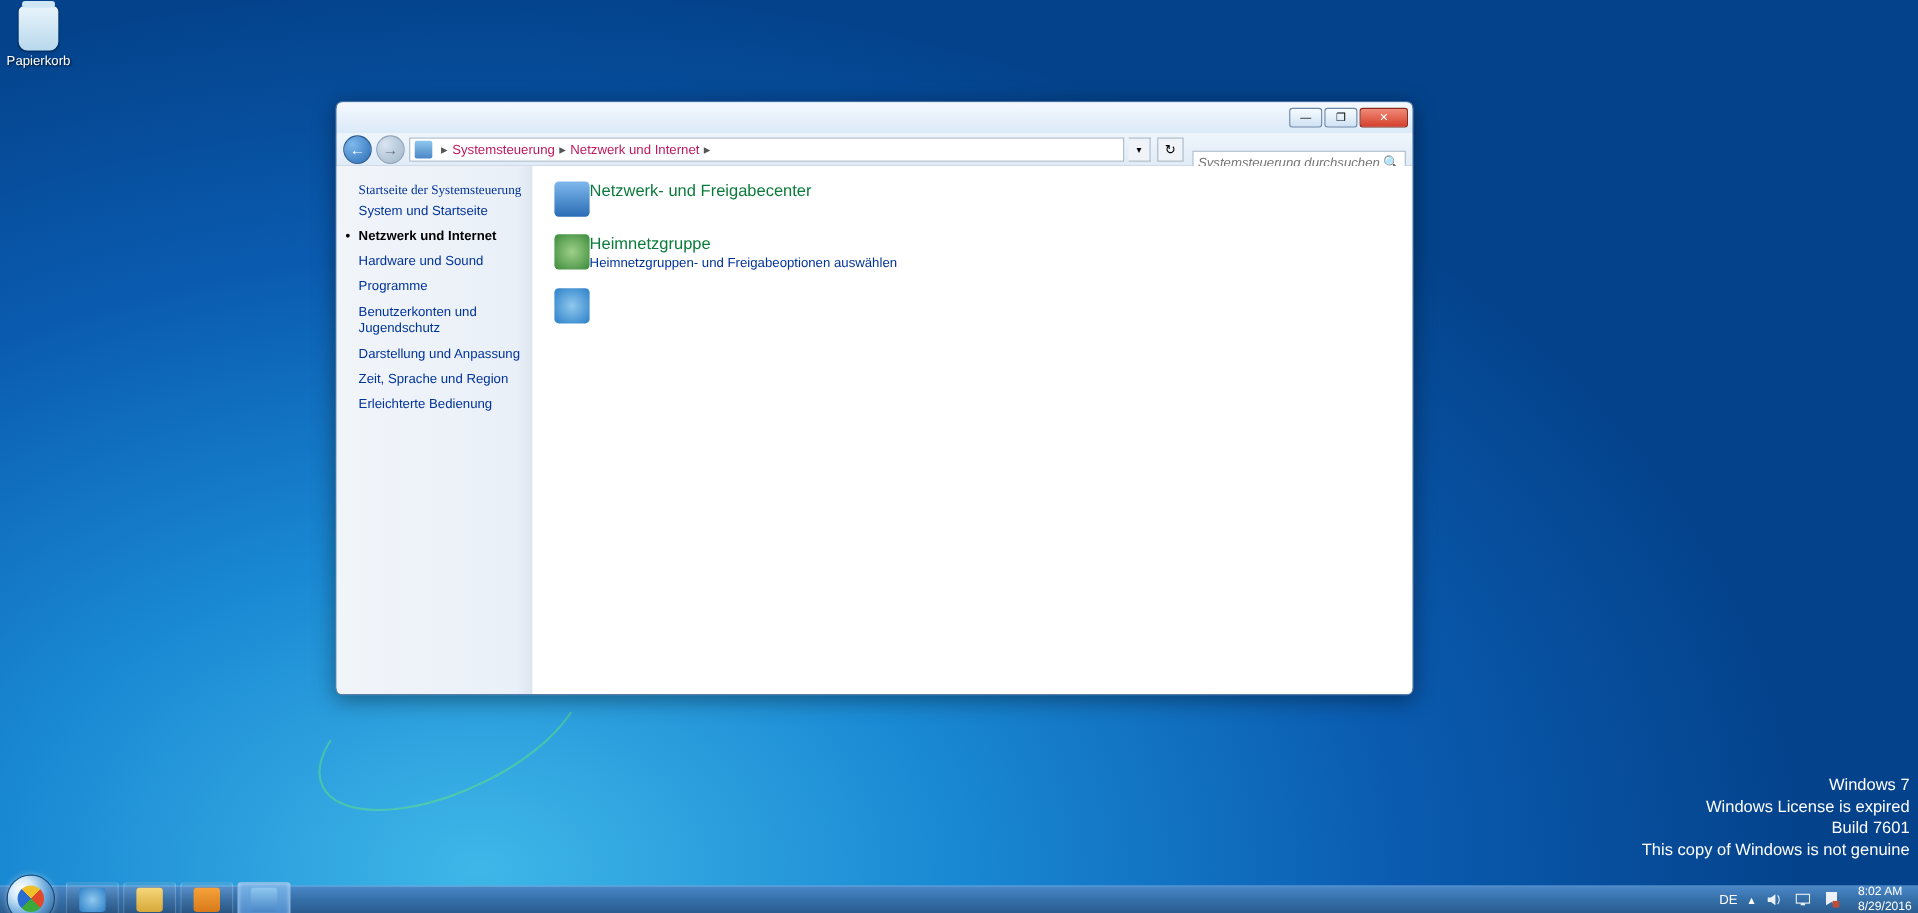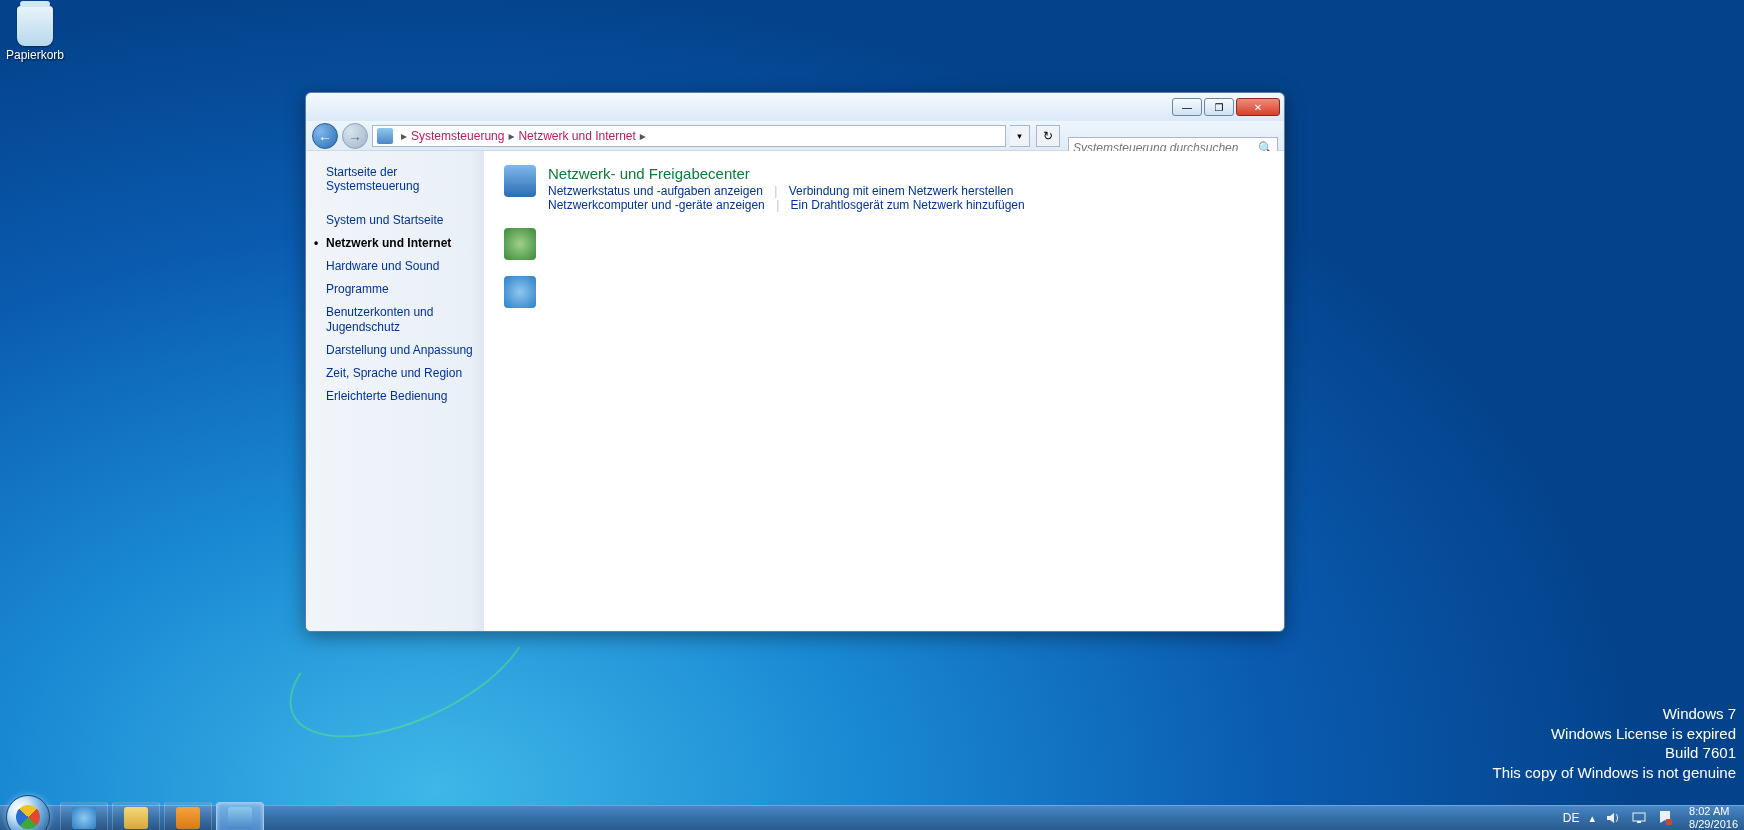--- a/index.html
+++ b/index.html
@@ -65,38 +65,38 @@
   .nav-btn.fwd { background: radial-gradient(circle at 30% 30%, #d8e4f0, #9fb4c9); border-color:#8fa3b8; color:#5a6c7e;}
   .addr {
     flex:1; height:22px; border:1px solid #a8b8c8; background:#fff; display:flex; align-items:center;
     font-size:12px; padding:0 4px;
   }
   .addr .sep { margin:0 4px; color:#555; }
   .addr .crumb { color:#be185d; cursor:pointer; }
   .addr-end { width:20px; height:22px; border:1px solid #a8b8c8; border-left:none; background:#f0f4f8; display:flex;align-items:center;justify-content:center;font-size:9px; cursor:pointer;}
   .refresh { width:24px; height:22px; border:1px solid #a8b8c8; background:#f0f4f8; margin-left:2px; display:flex;align-items:center;justify-content:center; font-size:12px; cursor:pointer;}
   .search {
-    width:210px; height:22px; border:1px solid #a8b8c8; background:#fff; margin-left:4px;
+    width:194px; height:22px; border:1px solid #a8b8c8; background:#fff; margin-left:4px;
     display:flex; align-items:center; padding:0 4px;margin-top:24px;
   }
   .search input { border:none; outline:none; flex:1; font-size:12px; font-style:italic; color:#888; background:transparent;}
   .search .mag { color:#2a6db5; font-size:12px; cursor:pointer;}
 
   .body { flex:1; display:flex; background:#fff; border-radius:0 0 6px 6px; overflow:hidden;}
   .sidebar {
     width:178px; background:linear-gradient(to right,#f1f5fa,#eaf0f8 92%, #dde6f0);
     padding:14px 10px 10px 20px; font-size:12px;
   }
-  .sidebar .home { color:#003399; margin-bottom:16px; cursor:pointer; display:block;}
+  .sidebar .home { color:#003399; margin-bottom:0; cursor:pointer; display:block;font-family:Liberation Serif, serif;}
   .sidebar .item { color:#003399; padding:4px 0; cursor:pointer; display:block; line-height:1.25;}
   .sidebar .item.active { color:#000; font-weight:bold; position:relative;}
   .sidebar .item.active::before { content:"•"; position:absolute; left:-12px; color:#000;}
 
   .content { flex:1; padding:14px 20px; font-size:12px;}
-  .section { display:flex; gap:12px; margin-bottom:16px; align-items:flex-start;}
+  .section { display:flex; gap:0; margin-bottom:16px; align-items:flex-start;}
   .section .icon { width:32px; height:32px; flex-shrink:0; border-radius:4px;}
   .ico-net { background:linear-gradient(#7fb8ec,#2a6db5);}
   .ico-home { background:radial-gradient(circle,#9fd08a,#3a8a3a);}
   .ico-ie { background:radial-gradient(circle,#8fc8ee,#2a7fc8);}
   .section .title { color:#0b7b3b; font-size:15px; cursor:pointer; display:inline-block;}
   .section .links { margin-top:2px; }
   .section .link { color:#003399; cursor:pointer; }
   .section .divider { color:#c0c8d0; margin:0 8px; }
 
   
@@ -194,33 +194,31 @@
       <a class="item">Darstellung und Anpassung</a>
       <a class="item">Zeit, Sprache und Region</a>
       <a class="item">Erleichterte Bedienung</a>
     </div>
     <div class="content">
 
       <div class="section">
         <div class="icon ico-net"></div>
         <div>
           <a class="title">Netzwerk- und Freigabecenter</a>
+        </div>
+      </div>
+
+      <div class="section">
+        <div class="icon ico-home"></div>
+        <div>
+          <a class="title">Heimnetzgruppe</a>
           <div class="links">
-            <span class="link">Netzwerkstatus und -aufgaben anzeigen</span>
-            <span class="divider">|</span>
-            <span class="link">Verbindung mit einem Netzwerk herstellen</span><br>
-            <span class="link">Netzwerkcomputer und -geräte anzeigen</span>
-            <span class="divider">|</span>
-            <span class="link">Ein Drahtlosgerät zum Netzwerk hinzufügen</span>
+            <span class="link">Heimnetzgruppen- und Freigabeoptionen auswählen</span>
           </div>
         </div>
-      </div>
-
-      <div class="section">
-        <div class="icon ico-home"></div>
       </div>
 
       <div class="section">
         <div class="icon ico-ie"></div>
       </div>
     </div>
   </div>
 </div>
 
 <div class="watermark">

